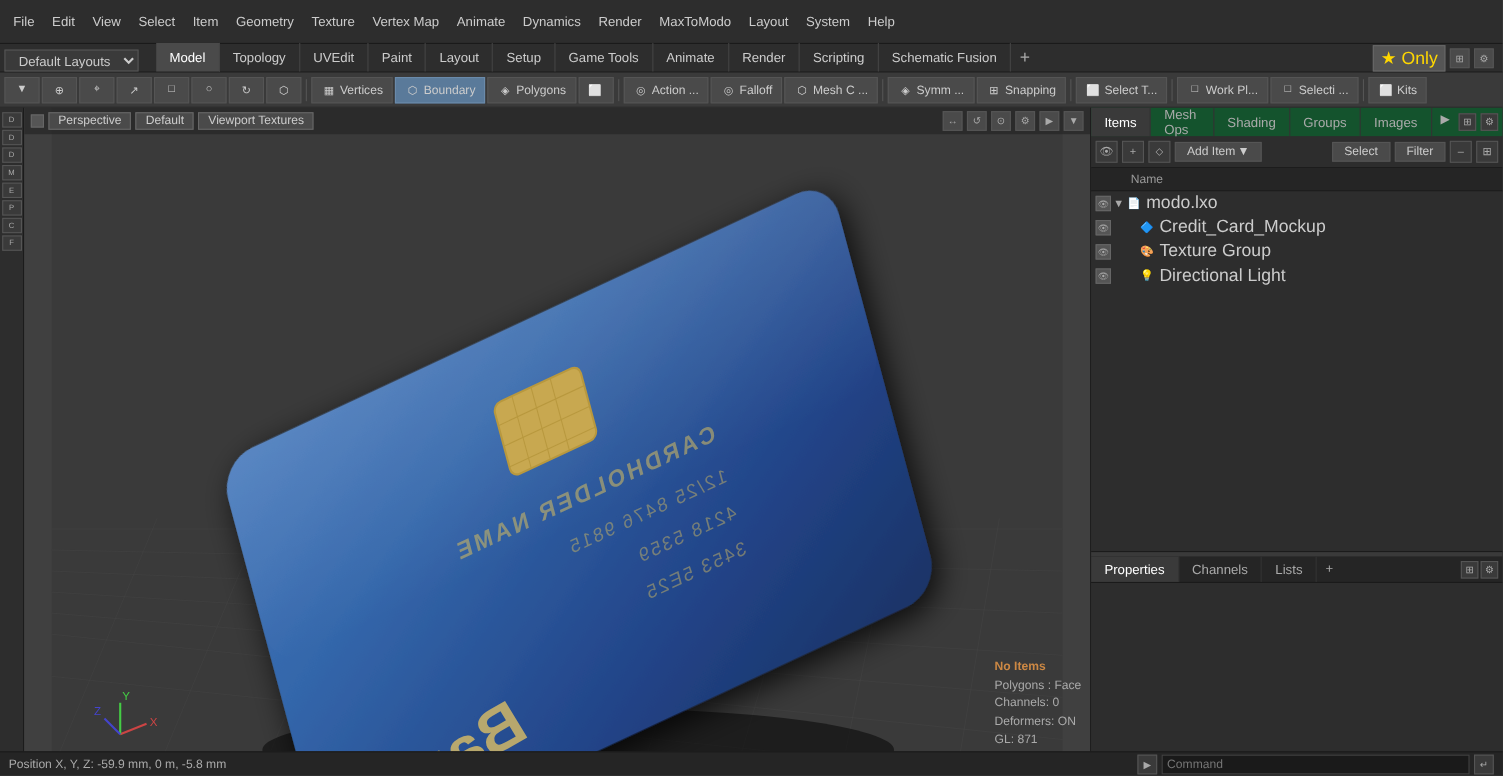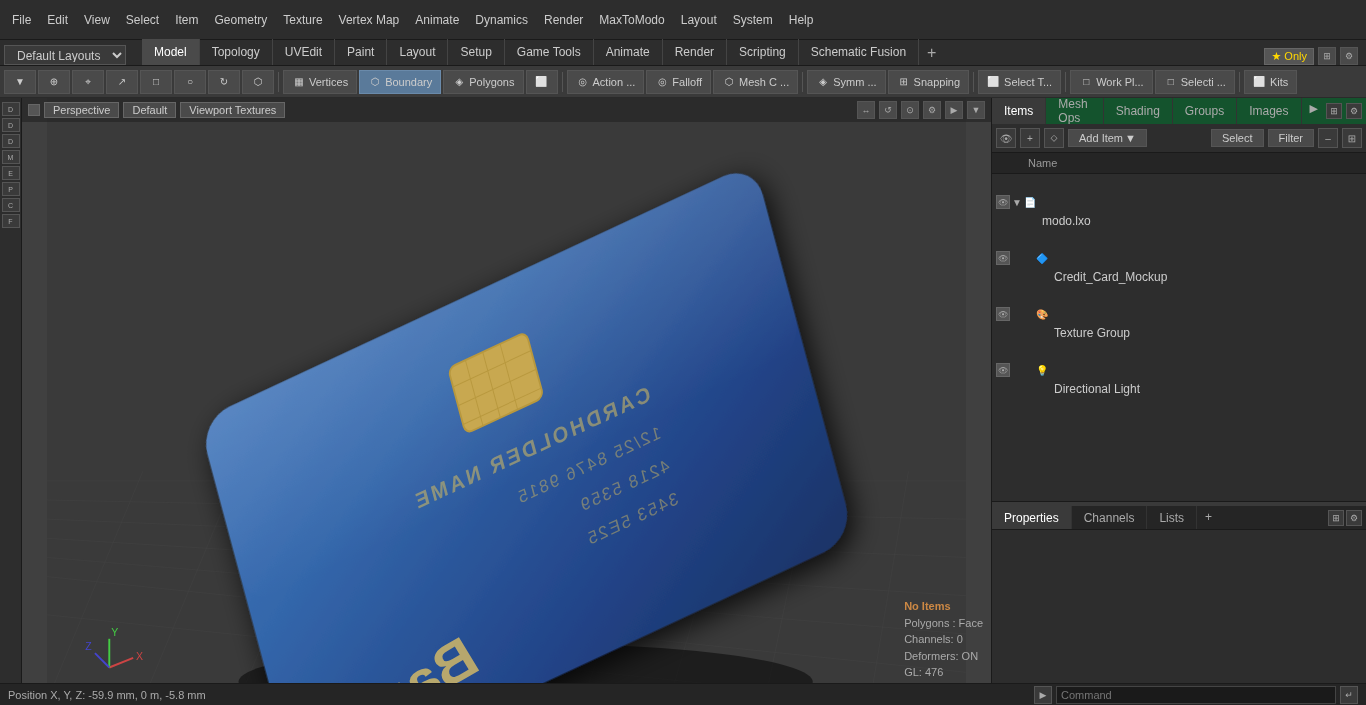--- a/index.html
+++ b/index.html
@@ -66,21 +66,21 @@
       display: flex;
       align-items: center;
       gap: 4px;
       padding-right: 8px;
     }
     .star-btn {
       background: #555;
       border: 1px solid #666;
       color: #ffd700;
       padding: 1px 6px;
-      font-size: 11px;
+      font-size: 16px;
       cursor: pointer;
     }
 
     
     #toolbar {
       background: #3a3a3a;
       height: 32px;
       display: flex;
       align-items: center;
       padding: 0 4px;
@@ -357,24 +357,23 @@
       width: 14px;
       height: 14px;
       margin-right: 4px;
       flex-shrink: 0;
       display: flex;
       align-items: center;
       justify-content: center;
       font-size: 10px;
     }
     .item-name {
-      font-size: 12px;
+      font-size: 16px;
       color: #ccc;
       flex: 1;
-      margin-top: 38px;
     }
 
     
     #properties-panel {
       height: 200px;
       border-top: 1px solid #1a1a1a;
       background: #2d2d2d;
       display: flex;
       flex-direction: column;
     }
@@ -670,21 +669,21 @@
           <text x="-25" y="-18" fill="#4444cc" font-size="11">Z</text>
         </g>
       </svg>
 
       
       <div id="viewport-status">
         <div id="no-items">No Items</div>
         <div>Polygons : Face</div>
         <div>Channels: 0</div>
         <div>Deformers: ON</div>
-        <div>GL: 476</div>
+        <div>GL: 871</div>
         <div>5 mm</div>
       </div>
     </div>
   </div>
 
   <div id="right-panel">
 
     <div id="panel-tabs">
       <div class="panel-tab active">Items</div>
       <div class="panel-tab">Mesh Ops</div>

